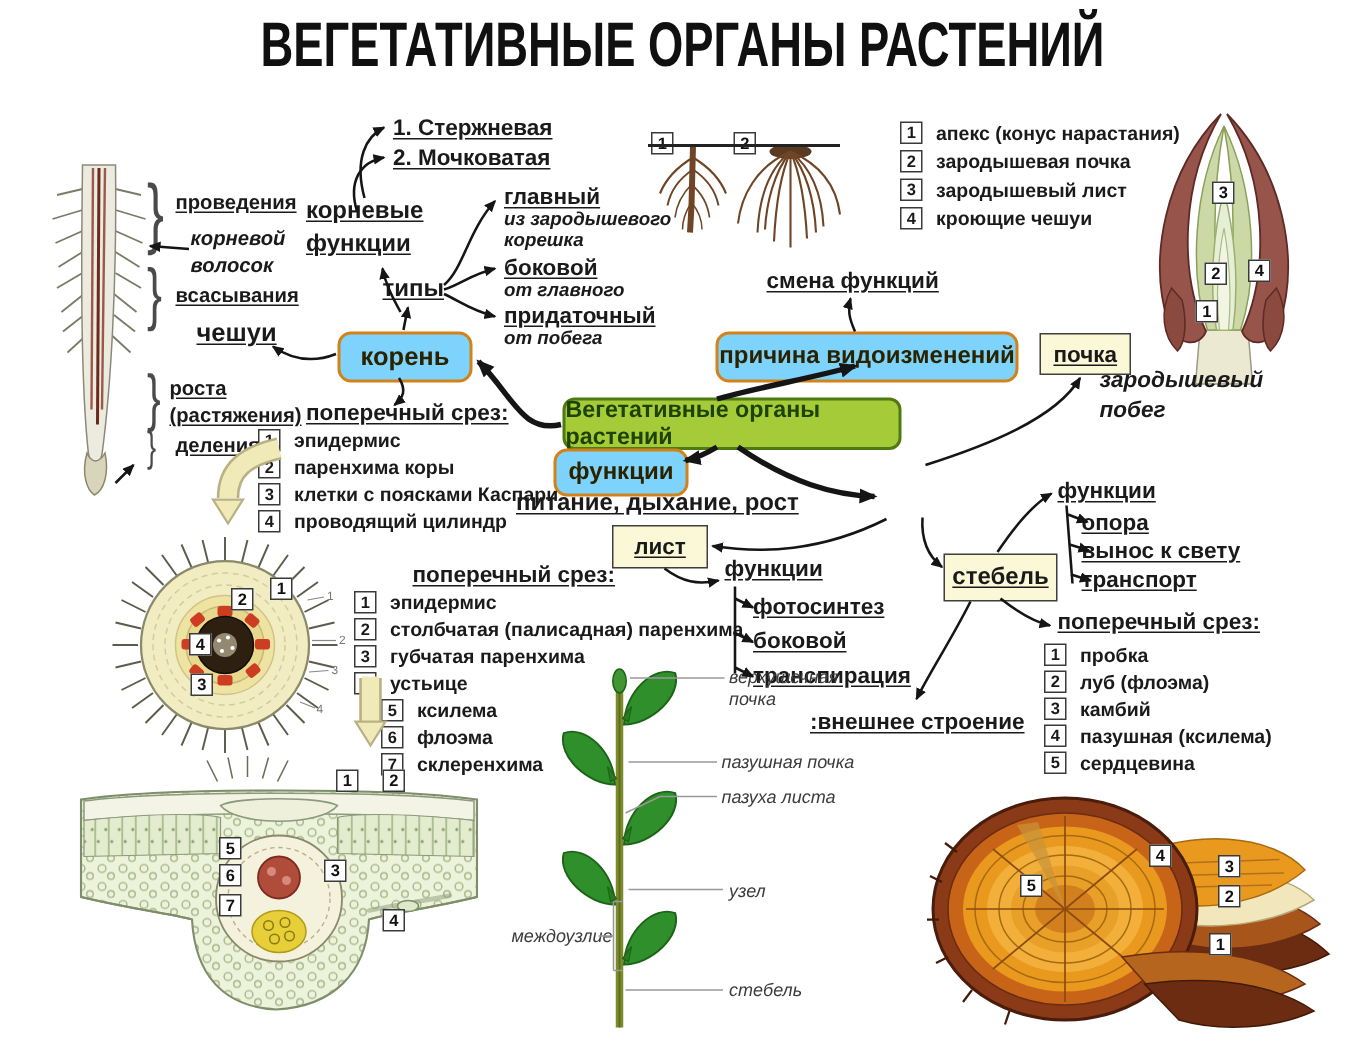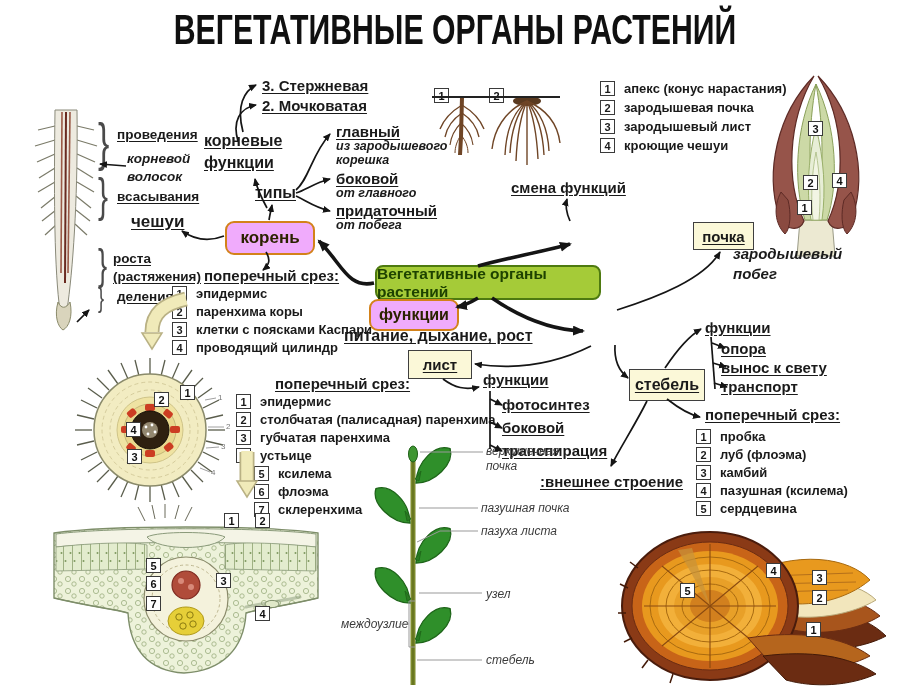--- a/index.html
+++ b/index.html
@@ -6,21 +6,21 @@
   #canvas{position:relative;width:910px;height:699px;background:#ffffff;overflow:hidden;
           font-family:"Liberation Sans",sans-serif;color:#1a1a1a;}
   .abs{position:absolute;}
   .b{font-weight:bold;}
   .u{text-decoration:underline;text-underline-offset:2px;}
   .it{font-style:italic;} .t14{font-size:13.5px;} .t15{font-size:15px;} .t16{font-size:16px;} .t17{font-size:17px;}
   .small-note{font-size:12.5px;font-weight:bold;font-style:italic;line-height:1.15;}
   .fig-label{font-size:12px;font-style:italic;color:#3c3c3c;line-height:1.25;}
   .title{top:6px;left:455px;transform:translateX(-50%) scaleX(0.72);transform-origin:center top;
          font-size:42px;font-weight:bold;letter-spacing:0px;white-space:nowrap;color:#101010;}
-  .ybox{background:#f0abfc;border:2.5px solid #d3821a;border-radius:9px;text-align:center;
+  .ybox{background:#7dd3fc;border:2.5px solid #d3821a;border-radius:9px;text-align:center;
         font-weight:bold;color:#2b2200;display:flex;align-items:center;justify-content:center;}
   .palebox{background:#fbf8d8;border:1.6px solid #3f3f3f;text-align:center;font-weight:bold;
         display:flex;align-items:center;justify-content:center;}
   .greenbox{background:#a5cb38;border:2.5px solid #4e7a10;border-radius:8px;color:#1e4200;
         font-weight:bold;display:flex;align-items:center;justify-content:center;}
   .badge{position:absolute;width:15px;height:15px;background:#fff;border:1.5px solid #3a3a3a;
         font-size:11px;font-weight:bold;color:#111;text-align:center;line-height:15px;box-sizing:border-box;}
   .lrow{display:flex;align-items:flex-start;margin-bottom:3px;}
   .lrow .rbadge{flex:0 0 15px;width:15px;height:15px;background:#fff;border:1.5px solid #3a3a3a;
         font-size:11px;font-weight:bold;text-align:center;line-height:14px;box-sizing:border-box;margin-right:9px;}
@@ -145,21 +145,21 @@
   <span class="brace" style="left:98px;top:244px;font-size:42px;transform:scaleX(0.65)">}</span>
   <span class="brace" style="left:98px;top:284px;font-size:28px;transform:scaleX(0.65)">}</span>
 
   <div class="abs b u t14" style="left:117px;top:127px">проведения</div>
   <div class="abs b it t14" style="left:127px;top:150px;width:80px;line-height:1.35">корневой волосок</div>
   <div class="abs b u t14" style="left:117px;top:189px">всасывания</div>
   <div class="abs b u" style="left:131px;top:212px;font-size:17px">чешуи</div>
   <div class="abs b u t14" style="left:113px;top:250px;width:108px;line-height:1.35">роста (растяжения)</div>
   <div class="abs b u t14" style="left:117px;top:289px">деления</div>
 
-  <div class="abs b u t15" style="left:262px;top:77px">3. Стержневая</div>
+  <div class="abs b u t15" style="left:262px;top:77px">1. Стержневая</div>
   <div class="abs b u t15" style="left:262px;top:97px">2. Мочковатая</div>
   <div class="abs b u t16" style="left:204px;top:130px;width:100px;line-height:1.35">корневые функции</div>
   <div class="abs b u t16" style="left:255px;top:184px">типы</div>
 
   <div class="abs b u t15" style="left:336px;top:123px">главный</div>
   <div class="abs small-note" style="left:336px;top:139px;width:115px">из зародышевого корешка</div>
   <div class="abs b u t15" style="left:336px;top:170px">боковой</div>
   <div class="abs small-note" style="left:336px;top:186px">от главного</div>
   <div class="abs b u t15" style="left:336px;top:202px">придаточный</div>
   <div class="abs small-note" style="left:336px;top:218px">от побега</div>
@@ -187,20 +187,21 @@
       <path d="M 95,4 C 118,14 126,30 128,46"></path>
         <path d="M 95,4 C 84,18 79,38 78,56"></path>
       <path d="M 95,4 C 106,18 111,38 112,58"></path>
     </g>
   </svg>
   <span class="badge" style="left:434px;top:88px">1</span>
   <span class="badge" style="left:489px;top:88px">2</span>
 
   <div class="abs ybox t17" style="left:225px;top:221px;width:86px;height:30px">корень</div>
   <div class="abs b u t15" style="left:511px;top:179px">смена функций</div>
+  <div class="abs ybox t16" style="left:477px;top:221px;width:198px;height:30px">причина видоизменений</div>
   <div class="abs palebox t15" style="left:693px;top:222px;width:59px;height:26px">
       <span class="u">почка</span>
     </div>
   <div class="abs greenbox" style="left:375px;top:265px;width:222px;height:31px;font-size:15.5px">Вегетативные органы растений</div>
   <div class="abs ybox t16" style="left:369px;top:299px;width:86px;height:28px">функции</div>
   <div class="abs b u t16" style="left:344px;top:327px">питание, дыхание, рост</div>
   <div class="abs palebox t15" style="left:408px;top:350px;width:62px;height:27px">
       <span class="u">лист</span>
     </div>
   <div class="abs palebox t16" style="left:629px;top:369px;width:74px;height:30px">

